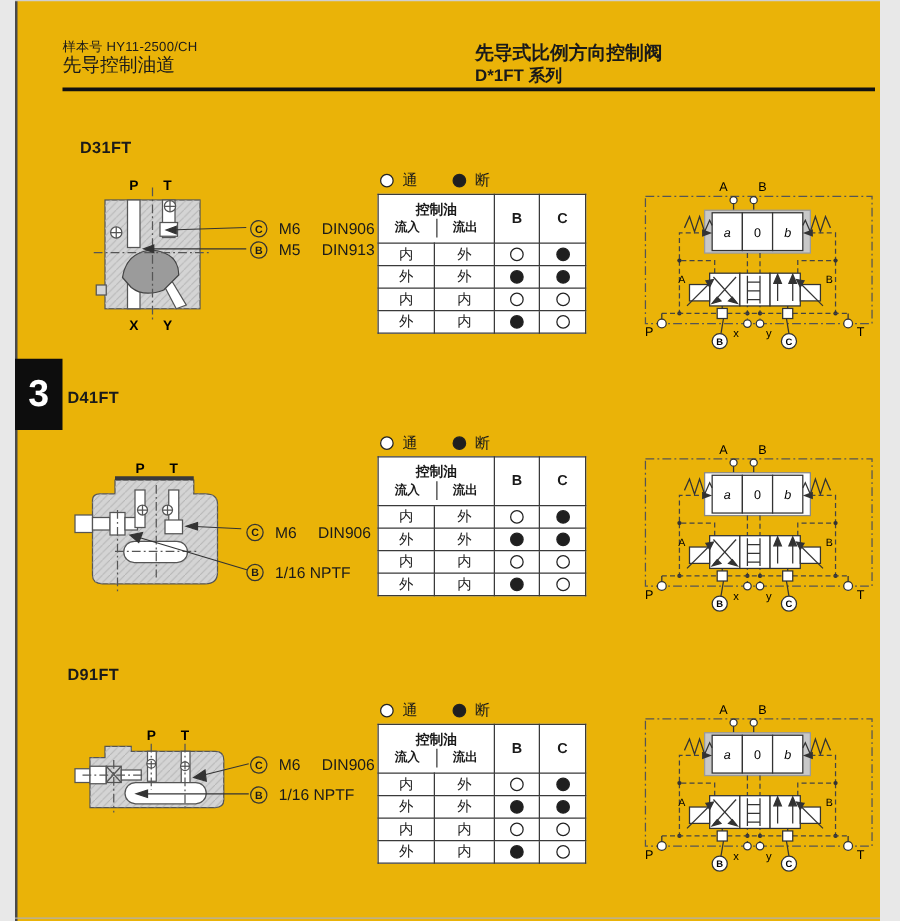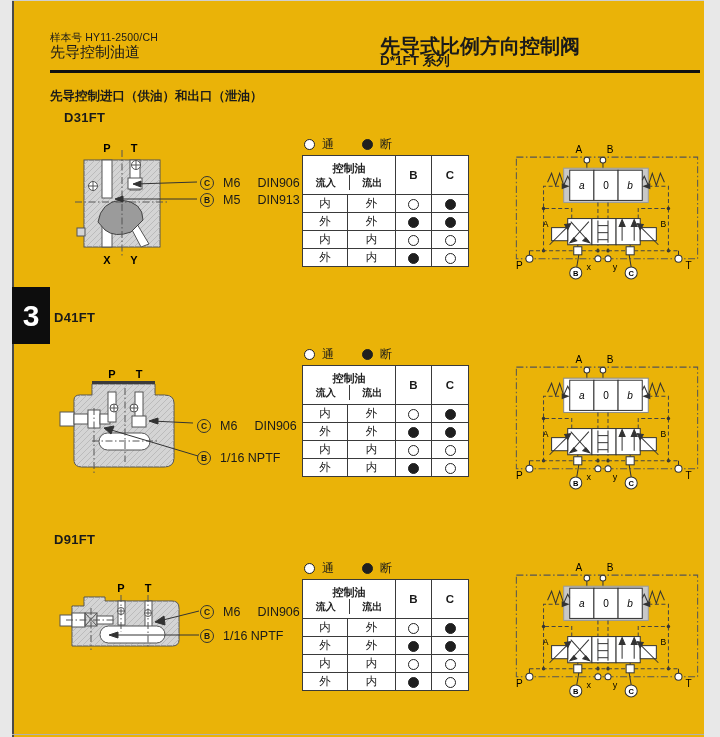--- a/index.html
+++ b/index.html
@@ -4,21 +4,21 @@
 <style>
   html,body{margin:0;padding:0;background:#e8e8e8;}
   .page{position:relative;width:692px;height:737px;background:#eab308;overflow:hidden;
         font-family:"Liberation Sans","DejaVu Sans",sans-serif;color:#1a1a1a;margin-left:12px;}
   .abs{position:absolute;}
   .edge-left{left:0;top:0;width:2px;height:737px;background:#4a4a4a;}
   .edge-top{left:0;top:0;width:720px;height:1px;background:#cfcfcf;}
   .edge-bottom{left:0;top:734px;width:720px;height:1px;background:#b0b0b0;}
   .catalog-no{left:38px;top:31px;font-size:10.5px;letter-spacing:.2px;}
   .page-title{left:38px;top:43px;font-size:15px;font-weight:normal;}
-  .product-title{left:368px;top:33px;font-size:20px;font-weight:bold;}
+  .product-title{left:368px;top:33px;font-size:15px;font-weight:bold;}
   .series{left:368px;top:52px;font-size:13.5px;font-weight:bold;text-align:center;}
   .rule{left:38px;top:70px;width:650px;height:3px;background:#111;}
   .subtitle{left:38px;top:88px;font-size:12.5px;font-weight:bold;}
   .sec-title{font-size:13px;font-weight:bold;letter-spacing:.3px;}
   .tab3{left:0;top:287px;width:38px;height:57px;background:#0d0d0d;color:#fff;
         display:flex;align-items:center;justify-content:center;font-size:30px;font-weight:bold;}
   .mid-col{left:290px;width:176px;}
   .legend{display:flex;align-items:center;gap:7px;font-size:12px;margin:0 0 4px 2px;height:14px;}
   .legend .sp{width:14px;}
   .circ{display:inline-block;width:11px;height:11px;border:1.5px solid #222;border-radius:50%;
@@ -52,21 +52,20 @@
 <div class="page">
   <div class="abs edge-left"></div>
   <div class="abs edge-top"></div>
   <div class="abs edge-bottom"></div>
 
   <div class="abs catalog-no">样本号 HY11-2500/CH</div>
   <div class="abs page-title">先导控制油道</div>
   <div class="abs product-title">先导式比例方向控制阀</div>
   <div class="abs series">D*1FT 系列</div>
   <div class="abs rule"></div>
-  <div class="abs subtitle">先导控制进口（供油）和出口（泄油）</div>
 
   <div class="abs tab3">3</div>
 
   <div class="abs sec-title" style="left:52px;top:110px">D31FT</div>
   <div class="abs sec-title" style="left:42px;top:310px">D41FT</div>
   <div class="abs sec-title" style="left:42px;top:532px">D91FT</div>
 
   <svg class="abs" style="left:45px;top:138px" viewBox="0 0 245 135" width="245" height="135">
     <defs>
         <pattern id="h1" width="6" height="6" patternUnits="userSpaceOnUse">

